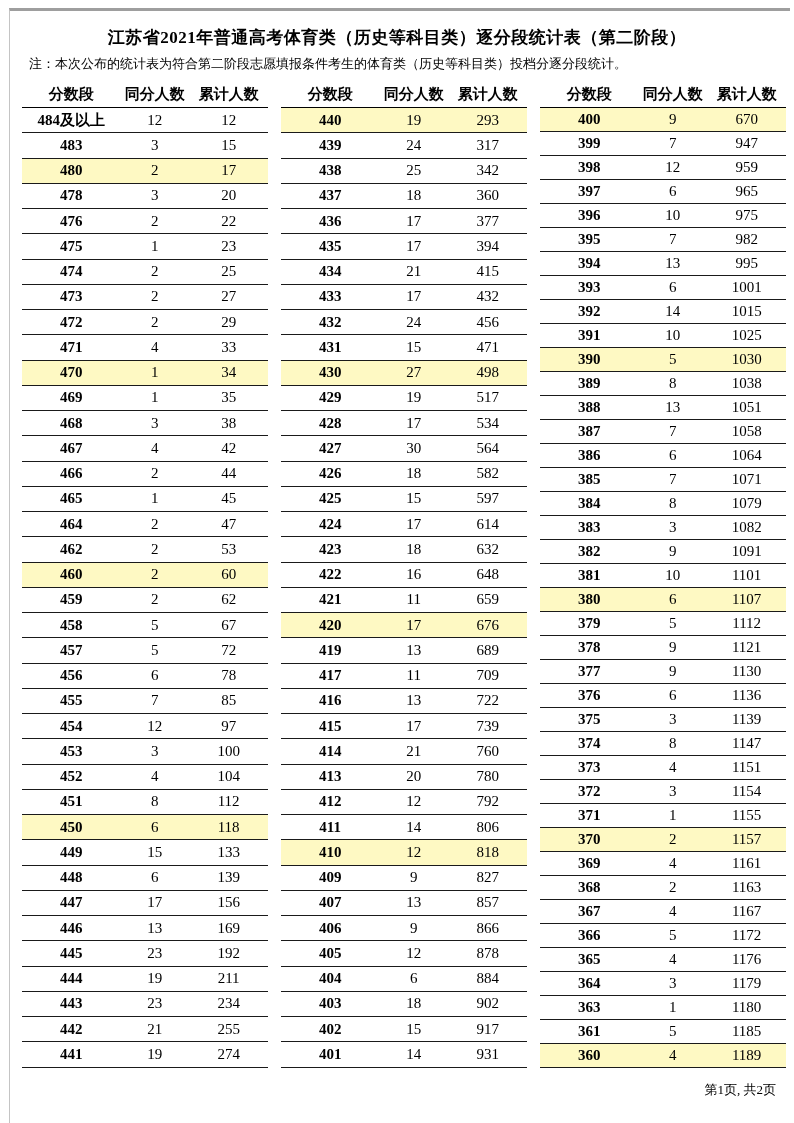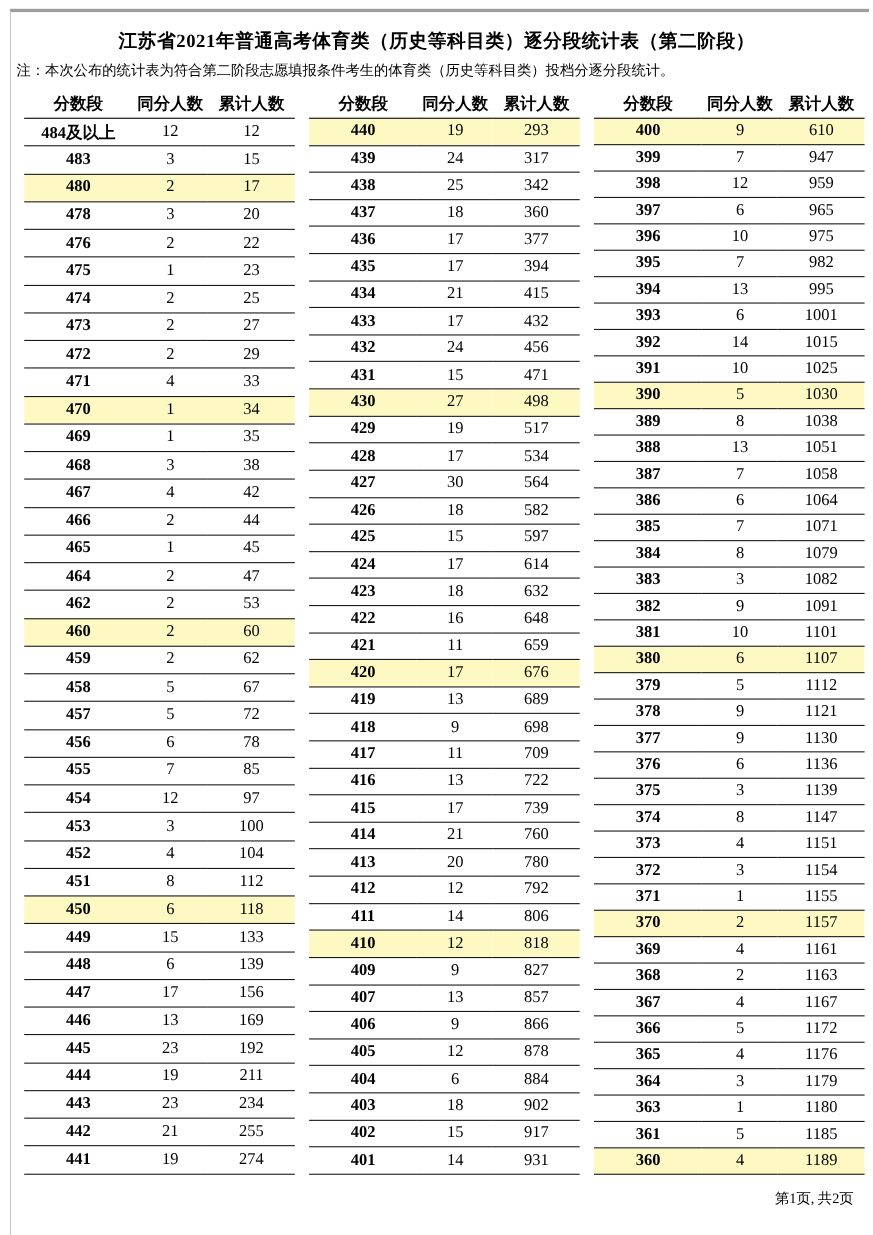--- a/index.html
+++ b/index.html
@@ -24,21 +24,21 @@
     pointer-events: none;
   }
   .title {
     margin: 26px 10px 6px 10px;
     text-align: center;
     font-size: 17px;
     font-weight: bold;
     letter-spacing: 0.5px;
   }
   .note {
-    margin: 0 0 9px 15px;
+    margin: 0 0 9px 29px;
     font-size: 13px;
   }
   .tables {
     display: flex;
     padding: 0 8px 0 22px;
     gap: 13px;
   }
   table.seg-table {
     border-collapse: collapse;
     table-layout: fixed;
@@ -410,25 +410,20 @@
             <td class="score">420</td>
             <td>17</td>
             <td>676</td>
           </tr>
           <tr>
             <td class="score">419</td>
             <td>13</td>
             <td>689</td>
           </tr>
           <tr>
-            <td class="score">418</td>
-            <td>9</td>
-            <td>698</td>
-          </tr>
-          <tr>
             <td class="score">417</td>
             <td>11</td>
             <td>709</td>
           </tr>
           <tr>
             <td class="score">416</td>
             <td>13</td>
             <td>722</td>
           </tr>
           <tr>
@@ -513,21 +508,21 @@
           <tr>
             <th>分数段</th>
             <th>同分人数</th>
             <th>累计人数</th>
           </tr>
         </thead>
       <tbody>
           <tr class="shaded">
             <td class="score">400</td>
             <td>9</td>
-            <td>610</td>
+            <td>670</td>
           </tr>
           <tr>
             <td class="score">399</td>
             <td>7</td>
             <td>947</td>
           </tr>
           <tr>
             <td class="score">398</td>
             <td>12</td>
             <td>959</td>

